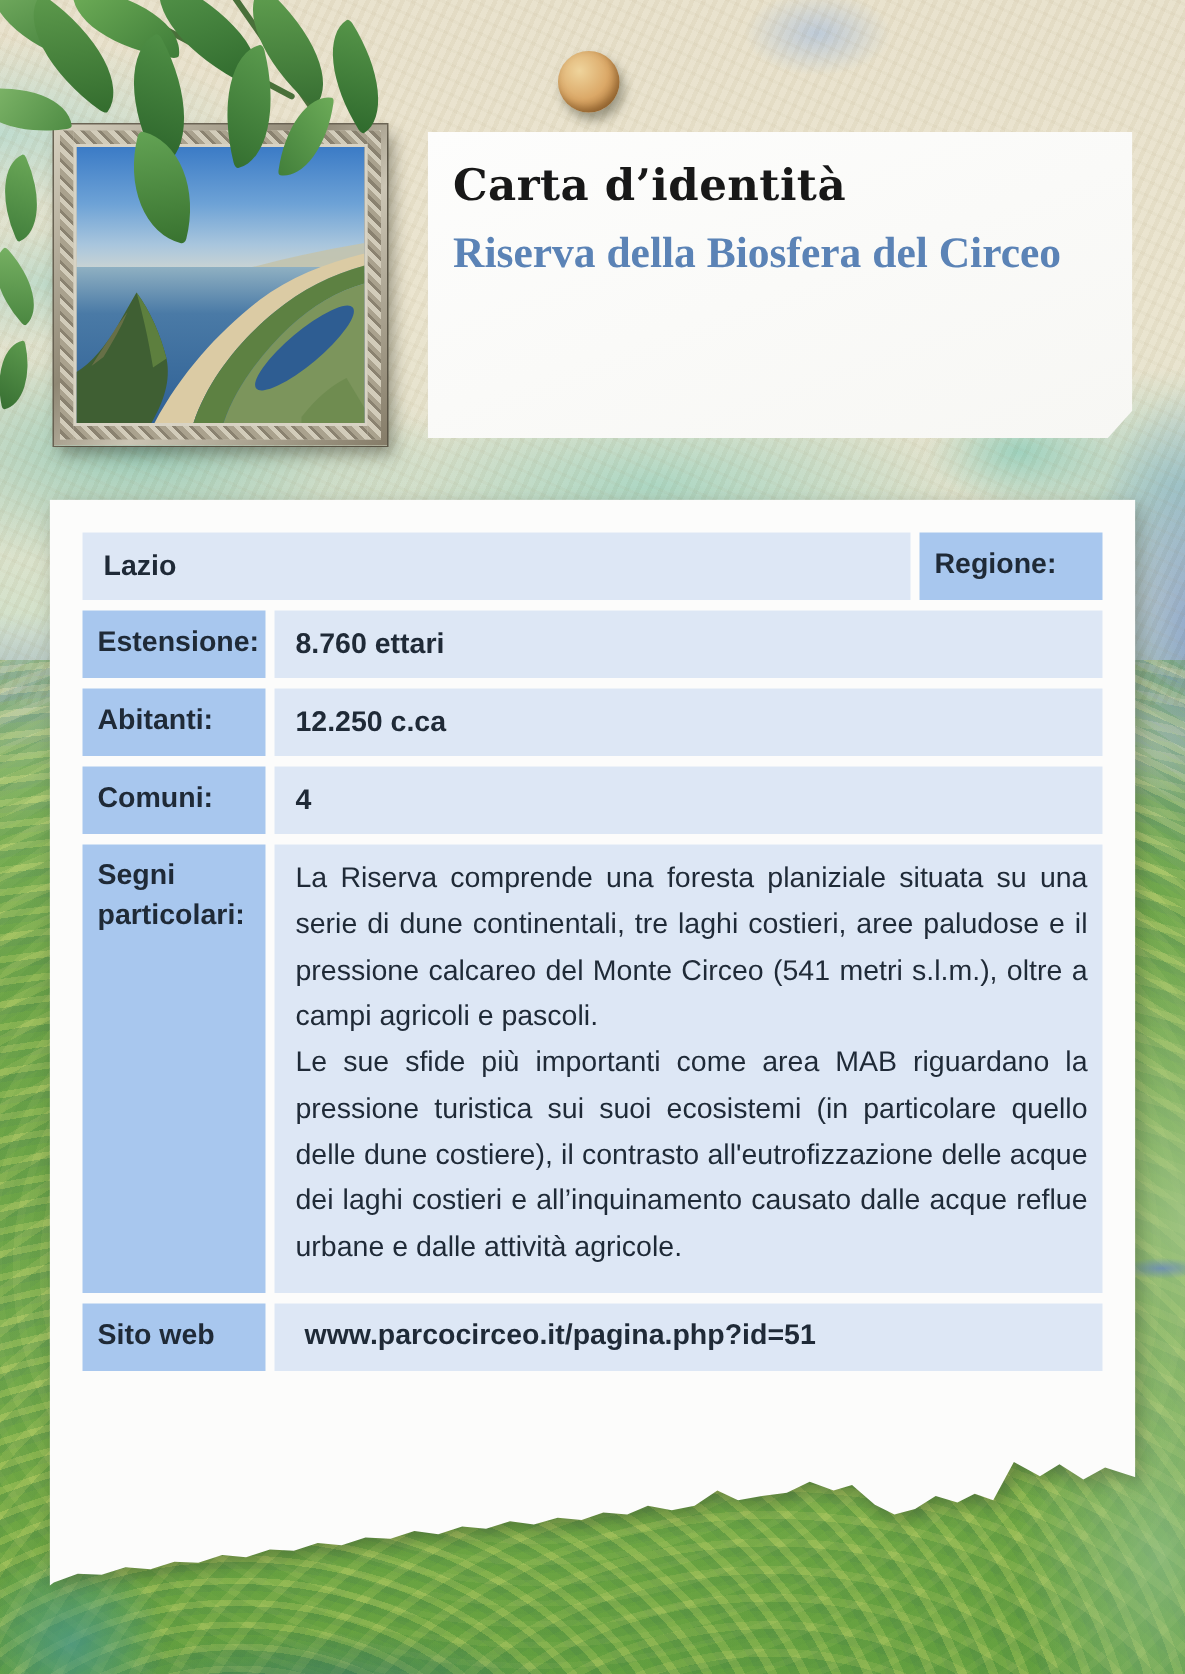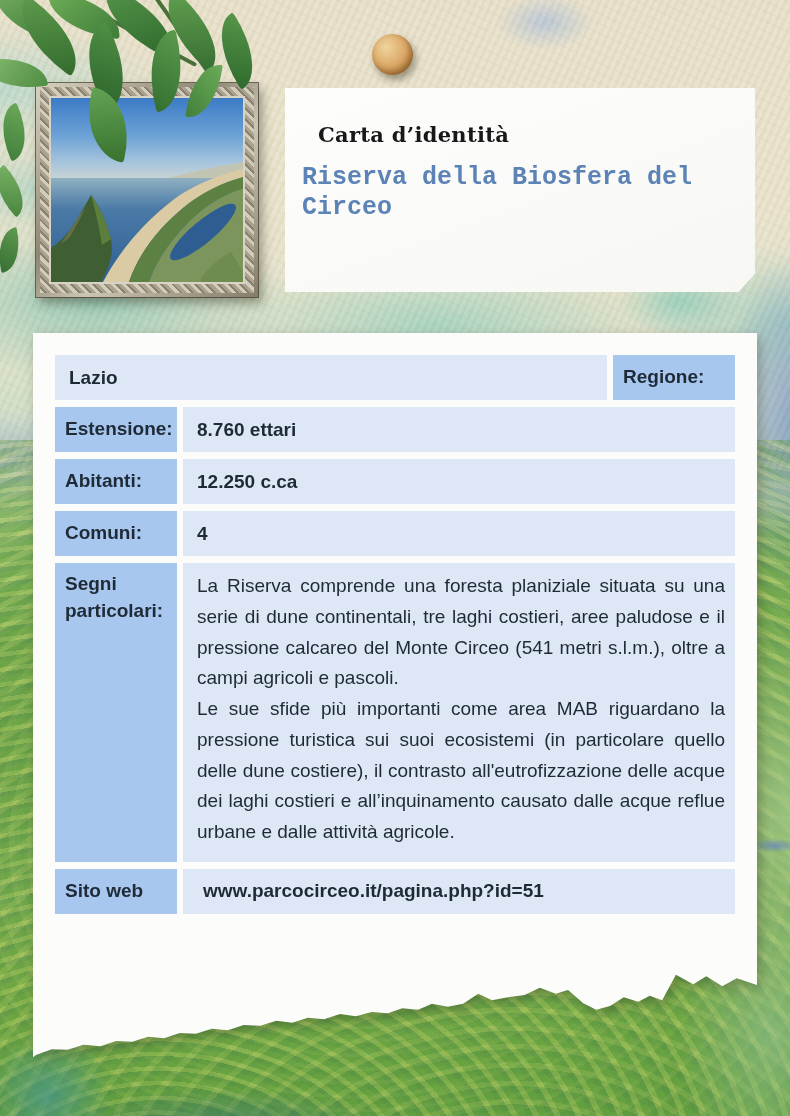--- a/index.html
+++ b/index.html
@@ -50,26 +50,26 @@
   }
   
   .title-card{
     position:absolute;left:285px;top:88px;width:470px;height:204px;z-index:3;
     background:linear-gradient(160deg,#fdfdfc,#f7f7f4);
     box-shadow:2px 4px 9px rgba(60,60,45,.28);
     clip-path:polygon(0 0,100% 0,100% 91%,96.5% 100%,0 100%);
     padding:18px 0 0 17px;box-sizing:border-box;
   }
   .title-card h1{
-    margin:16px;font-family:"DejaVu Serif",serif;font-weight:700;
-    font-size:21px;letter-spacing:.3px;color:#181818;
+    margin:0;font-family:"DejaVu Serif",serif;font-weight:700;
+    font-size:29px;letter-spacing:.3px;color:#181818;
   }
   .title-card h2{
-    margin:12px 0 0 0;font-family:Liberation Mono, monospace;font-weight:700;
-    font-size:25px;line-height:1.2;color:#5b83b6;width:440px;
+    margin:12px 0 0 0;font-family:Liberation Serif, serif;font-weight:700;
+    font-size:29px;line-height:1.2;color:#5b83b6;width:440px;
   }
   
   .photo-frame{
     position:absolute;left:36px;top:83px;z-index:4;
     padding:4px;
     background:linear-gradient(135deg,#d8d2c1,#8f8774 40%,#cbc5b4 60%,#857c68);
     box-shadow:4px 6px 10px rgba(50,50,35,.45), 0 0 0 1px #6e6757;
   }
   .frame-bead{
     border:9px solid transparent;

